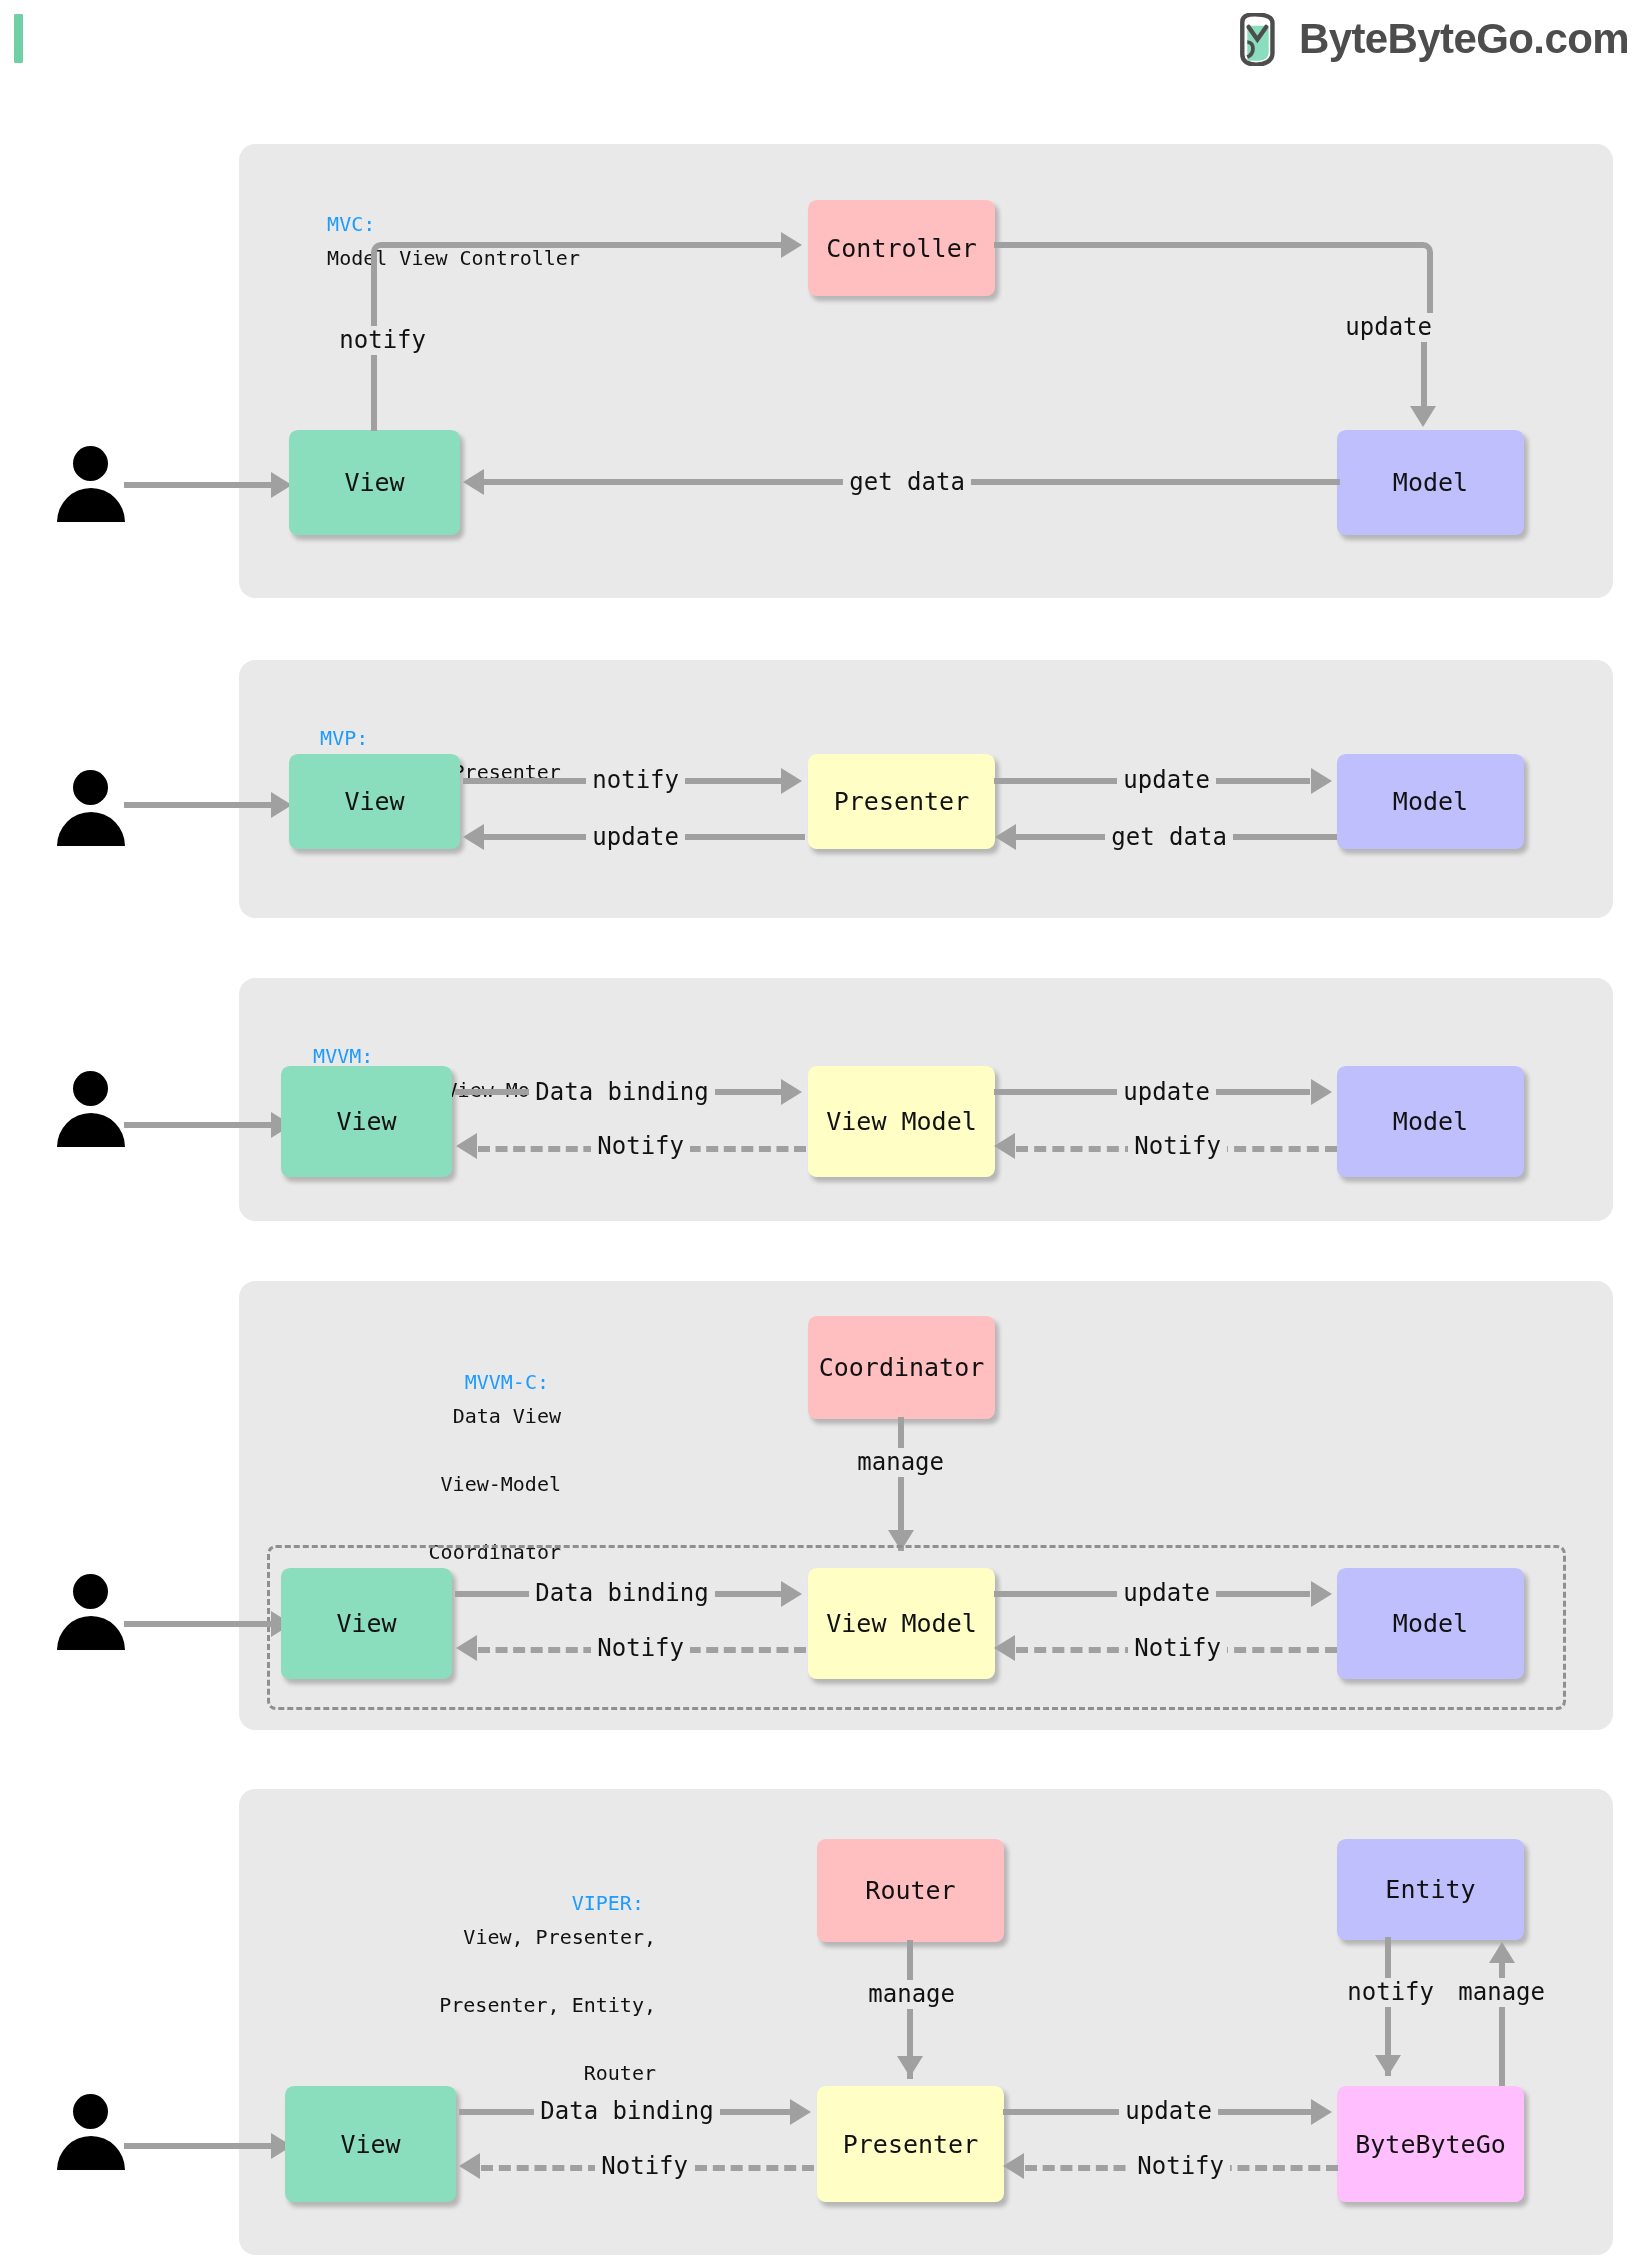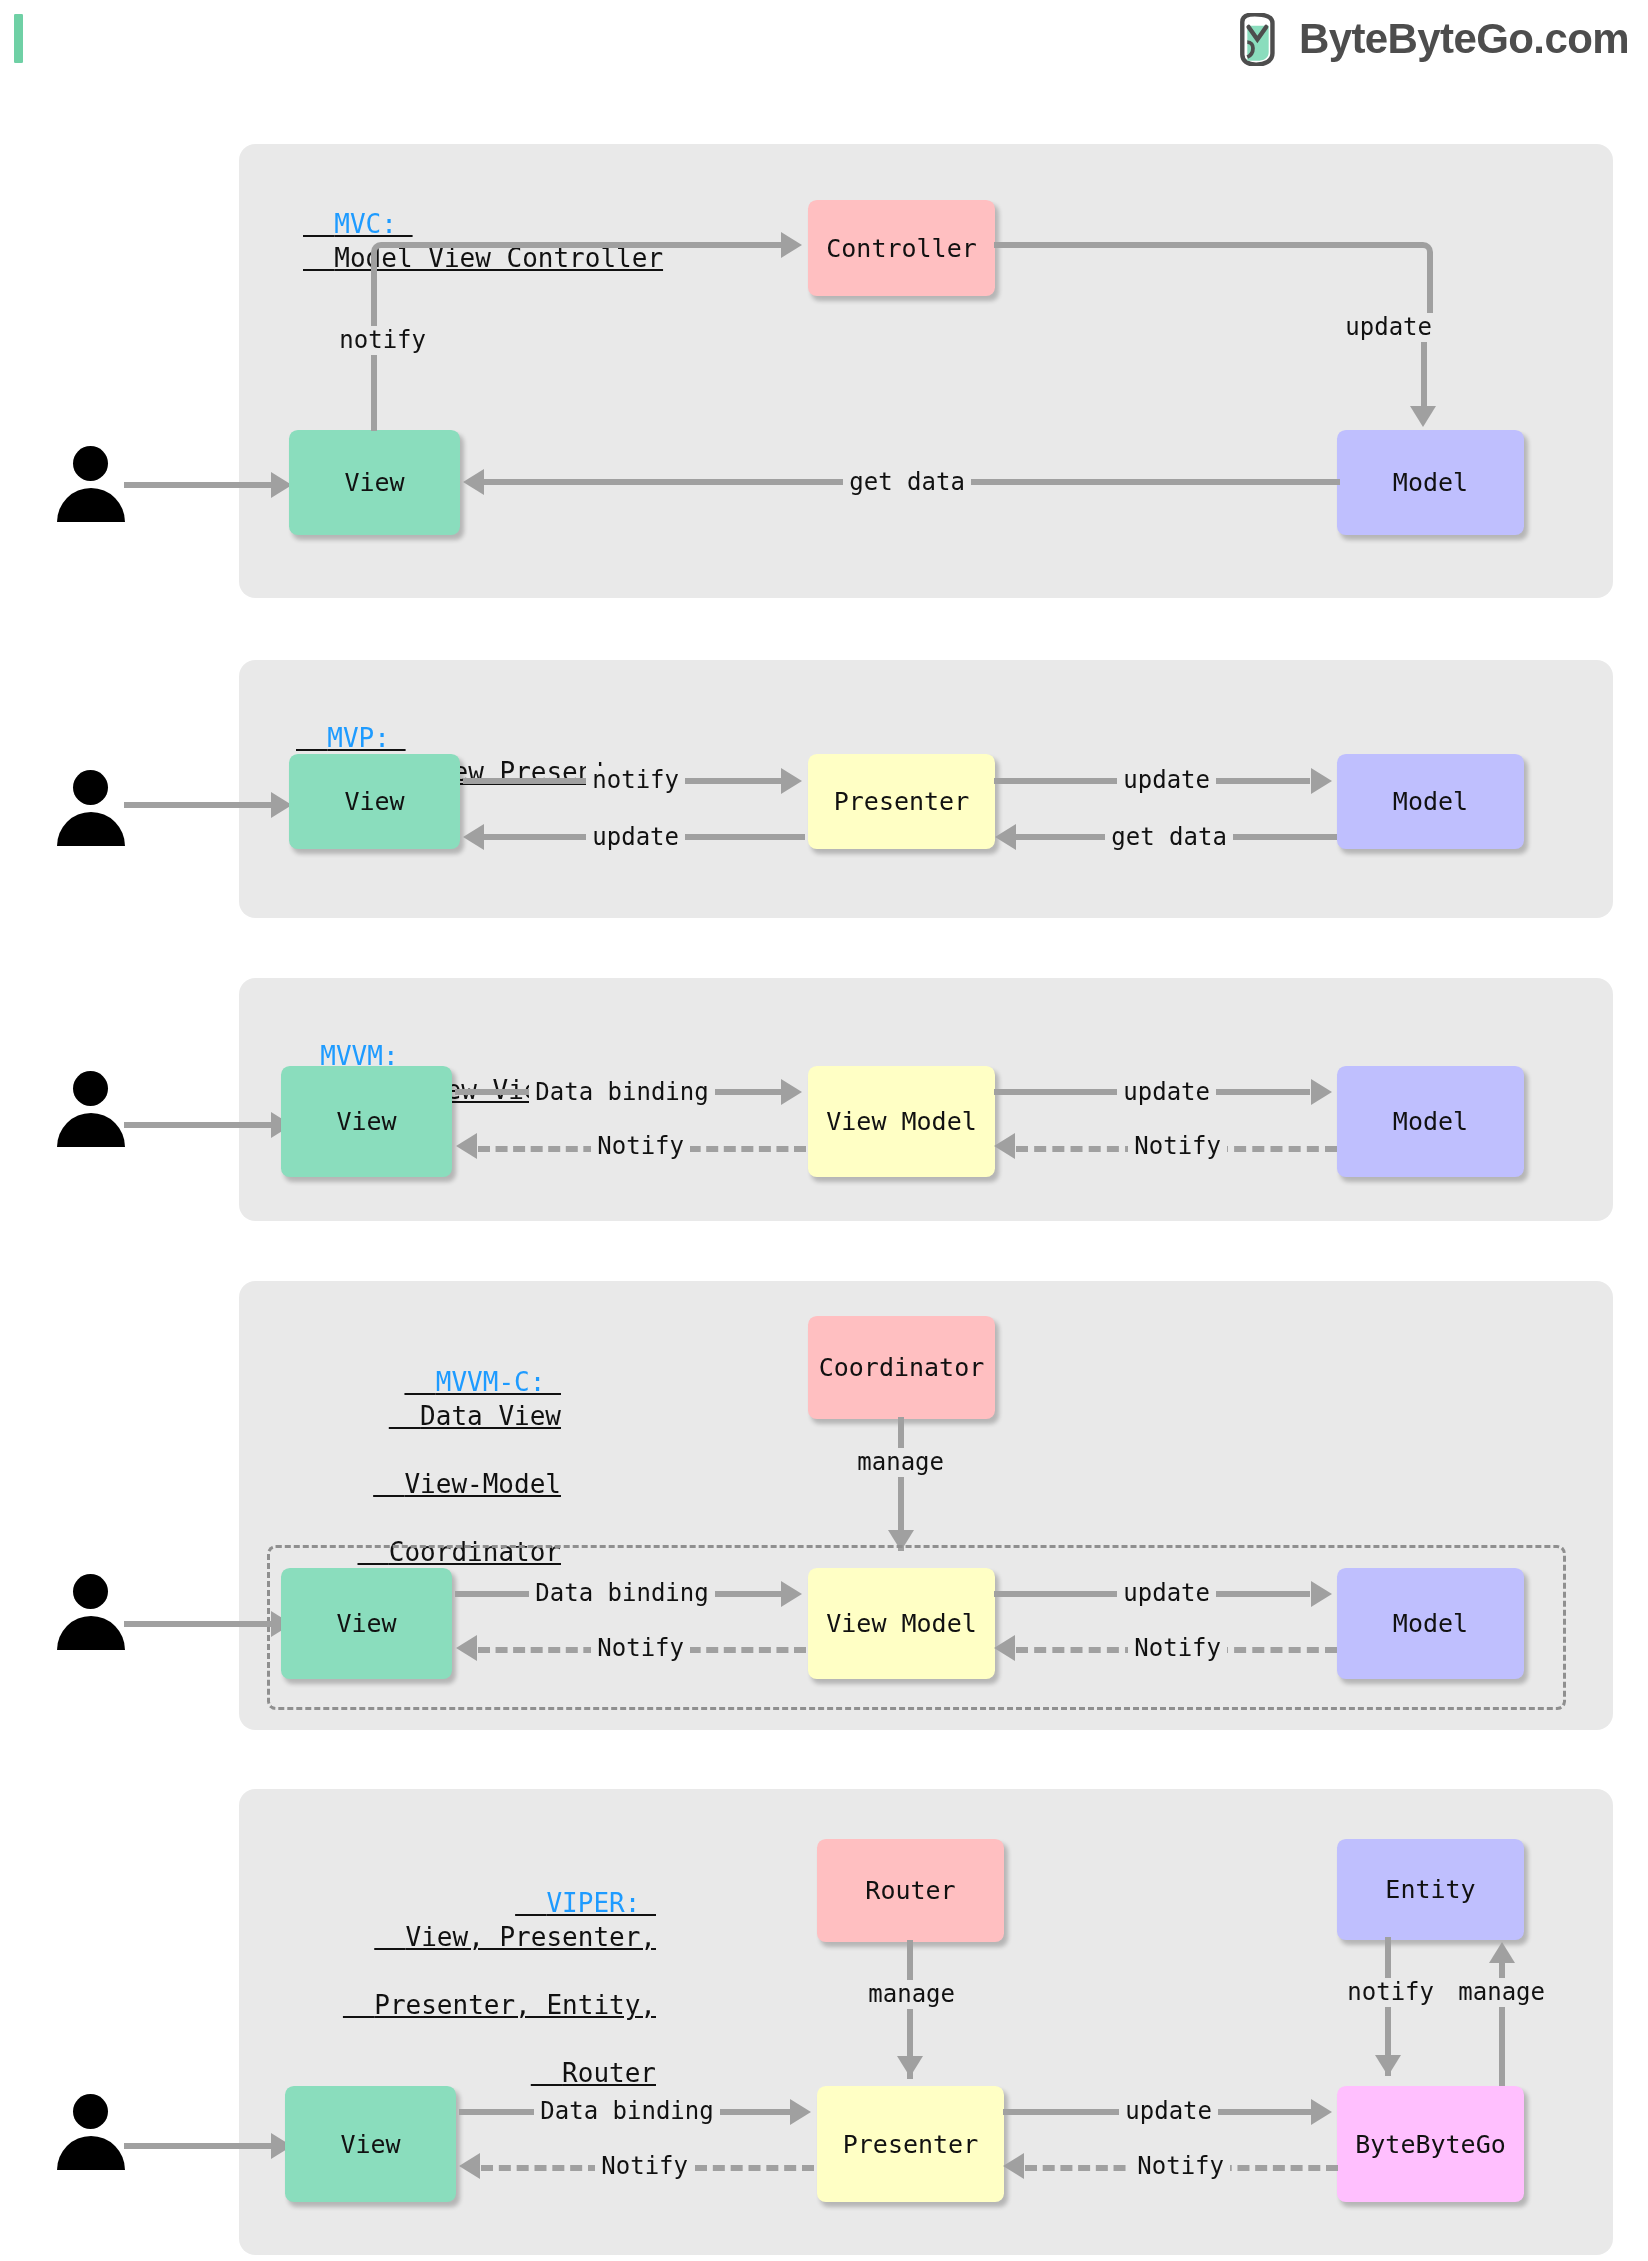--- a/index.html
+++ b/index.html
@@ -19,23 +19,22 @@
   }
   #brand{position:absolute;right:20px;top:12.6px;height:53px;display:flex;align-items:center;gap:19px;}
   #brand-mark{width:44px;height:53px;position:relative;}
   #brand-text{
     font-family:"Liberation Sans","DejaVu Sans",sans-serif;
     font-size:42px;color:#4d4d4d;font-weight:700;letter-spacing:-0.6px;white-space:nowrap;
   }
   
   .panel{position:absolute;background:#e9e9e9;border-radius:16.4px;}
   .section-title{
-    position:absolute;font-size:26px;line-height:34px;color:#111;white-space:pre;
+    position:absolute;font-size:20px;line-height:34px;color:#111;white-space:pre;
     letter-spacing:0px;
-    text-decoration:underline;
   }
   .section-title .code{color:#1e9bff;}
   .section-title.multi{text-align:right;}
   
   .actor{position:absolute;width:68px;height:76px;}
   .actor .head{position:absolute;left:16.4px;top:0;width:35px;height:35px;border-radius:50%;background:#000;}
   .actor .body{position:absolute;left:0;top:42px;width:68px;height:34px;background:#000;
                border-top-left-radius:34px;border-top-right-radius:34px;}
   
   .node{

